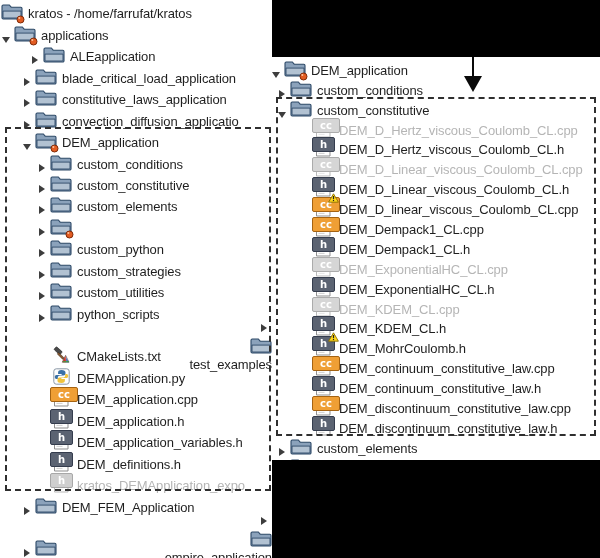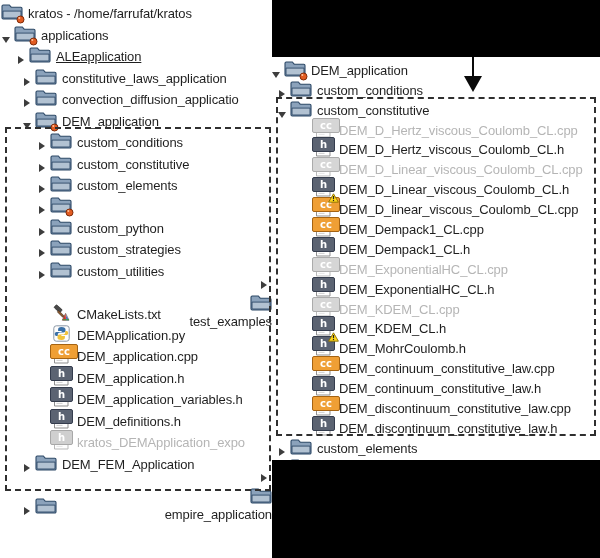--- a/index.html
+++ b/index.html
@@ -61,31 +61,43 @@
           <path d="M1 3.2 A1.2 1.2 0 0 1 2.2 2 h6.1 l1.9 2.2 h9.6 A1.2 1.2 0 0 1 21 5.4 v9.4 a1.2 1.2 0 0 1 -1.2 1.2 H2.2 A1.2 1.2 0 0 1 1 14.8 Z" fill="#8ba2bb" stroke="#2c4866" stroke-width="1.1"></path>
           <path d="M2 8.1 h18 v6 a0.9 0.9 0 0 1 -0.9 0.9 H2.9 A0.9 0.9 0 0 1 2 14.1 Z" fill="#b2c2d2" stroke="#2c4866" stroke-width="0.9"></path>
         </svg>
         <span class="ovl-badge"><svg width="9" height="9" viewBox="0 0 9 9">
             <circle cx="4.5" cy="4.5" r="3.5" fill="#e25c22" stroke="#7e2a08" stroke-width="1"></circle>
             <circle cx="3.3" cy="3.1" r="1" fill="#ffc09a"></circle>
           </svg></span>
       </span>
       <span class="lbl">applications</span>
     </div>
-    <div class="row" style="padding-left: 16px; text-decoration: underline;">
+    <div class="row" style="padding-left: 30px;">
       <span class="exp closed">
         <i></i>
       </span>
       <span class="ic">
         <svg width="22" height="17" viewBox="0 0 22 17">
           <path d="M1 3.2 A1.2 1.2 0 0 1 2.2 2 h6.1 l1.9 2.2 h9.6 A1.2 1.2 0 0 1 21 5.4 v9.4 a1.2 1.2 0 0 1 -1.2 1.2 H2.2 A1.2 1.2 0 0 1 1 14.8 Z" fill="#8ba2bb" stroke="#2c4866" stroke-width="1.1"></path>
           <path d="M2 8.1 h18 v6 a0.9 0.9 0 0 1 -0.9 0.9 H2.9 A0.9 0.9 0 0 1 2 14.1 Z" fill="#b2c2d2" stroke="#2c4866" stroke-width="0.9"></path>
         </svg>
       </span>
       <span class="lbl">ALEapplication</span>
+    </div>
+    <div class="row" style="padding-left: 22px;">
+      <span class="exp closed">
+        <i></i>
+      </span>
+      <span class="ic">
+        <svg width="22" height="17" viewBox="0 0 22 17">
+          <path d="M1 3.2 A1.2 1.2 0 0 1 2.2 2 h6.1 l1.9 2.2 h9.6 A1.2 1.2 0 0 1 21 5.4 v9.4 a1.2 1.2 0 0 1 -1.2 1.2 H2.2 A1.2 1.2 0 0 1 1 14.8 Z" fill="#8ba2bb" stroke="#2c4866" stroke-width="1.1"></path>
+          <path d="M2 8.1 h18 v6 a0.9 0.9 0 0 1 -0.9 0.9 H2.9 A0.9 0.9 0 0 1 2 14.1 Z" fill="#b2c2d2" stroke="#2c4866" stroke-width="0.9"></path>
+        </svg>
+      </span>
+      <span class="lbl">blade_critical_load_application</span>
     </div>
     <div class="row" style="padding-left: 22px;">
       <span class="exp closed">
         <i></i>
       </span>
       <span class="ic">
         <svg width="22" height="17" viewBox="0 0 22 17">
           <path d="M1 3.2 A1.2 1.2 0 0 1 2.2 2 h6.1 l1.9 2.2 h9.6 A1.2 1.2 0 0 1 21 5.4 v9.4 a1.2 1.2 0 0 1 -1.2 1.2 H2.2 A1.2 1.2 0 0 1 1 14.8 Z" fill="#8ba2bb" stroke="#2c4866" stroke-width="1.1"></path>
           <path d="M2 8.1 h18 v6 a0.9 0.9 0 0 1 -0.9 0.9 H2.9 A0.9 0.9 0 0 1 2 14.1 Z" fill="#b2c2d2" stroke="#2c4866" stroke-width="0.9"></path>
         </svg>
@@ -199,20 +211,32 @@
       <span class="exp closed">
         <i></i>
       </span>
       <span class="ic">
         <svg width="22" height="17" viewBox="0 0 22 17">
           <path d="M1 3.2 A1.2 1.2 0 0 1 2.2 2 h6.1 l1.9 2.2 h9.6 A1.2 1.2 0 0 1 21 5.4 v9.4 a1.2 1.2 0 0 1 -1.2 1.2 H2.2 A1.2 1.2 0 0 1 1 14.8 Z" fill="#8ba2bb" stroke="#2c4866" stroke-width="1.1"></path>
           <path d="M2 8.1 h18 v6 a0.9 0.9 0 0 1 -0.9 0.9 H2.9 A0.9 0.9 0 0 1 2 14.1 Z" fill="#b2c2d2" stroke="#2c4866" stroke-width="0.9"></path>
         </svg>
       </span>
       <span class="lbl">custom_utilities</span>
+    </div>
+    <div class="row" style="padding-left: 37px;">
+      <span class="exp closed">
+        <i></i>
+      </span>
+      <span class="ic">
+        <svg width="22" height="17" viewBox="0 0 22 17">
+          <path d="M1 3.2 A1.2 1.2 0 0 1 2.2 2 h6.1 l1.9 2.2 h9.6 A1.2 1.2 0 0 1 21 5.4 v9.4 a1.2 1.2 0 0 1 -1.2 1.2 H2.2 A1.2 1.2 0 0 1 1 14.8 Z" fill="#8ba2bb" stroke="#2c4866" stroke-width="1.1"></path>
+          <path d="M2 8.1 h18 v6 a0.9 0.9 0 0 1 -0.9 0.9 H2.9 A0.9 0.9 0 0 1 2 14.1 Z" fill="#b2c2d2" stroke="#2c4866" stroke-width="0.9"></path>
+        </svg>
+      </span>
+      <span class="lbl">python_scripts</span>
     </div>
     <div class="row" style="padding-left: 37px; flex-direction: column;">
       <span class="exp closed">
         <i></i>
       </span>
       <span class="ic">
         <svg width="22" height="17" viewBox="0 0 22 17">
           <path d="M1 3.2 A1.2 1.2 0 0 1 2.2 2 h6.1 l1.9 2.2 h9.6 A1.2 1.2 0 0 1 21 5.4 v9.4 a1.2 1.2 0 0 1 -1.2 1.2 H2.2 A1.2 1.2 0 0 1 1 14.8 Z" fill="#8ba2bb" stroke="#2c4866" stroke-width="1.1"></path>
           <path d="M2 8.1 h18 v6 a0.9 0.9 0 0 1 -0.9 0.9 H2.9 A0.9 0.9 0 0 1 2 14.1 Z" fill="#b2c2d2" stroke="#2c4866" stroke-width="0.9"></path>
         </svg>

